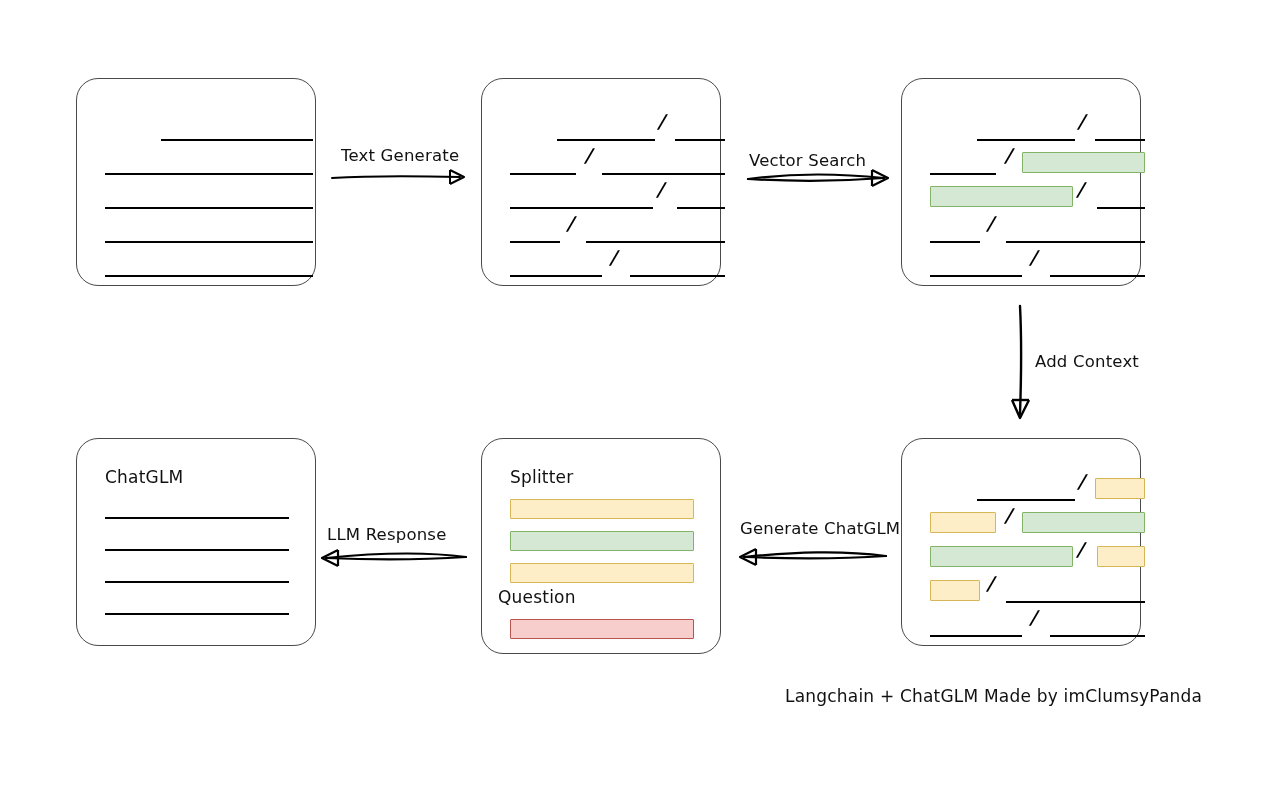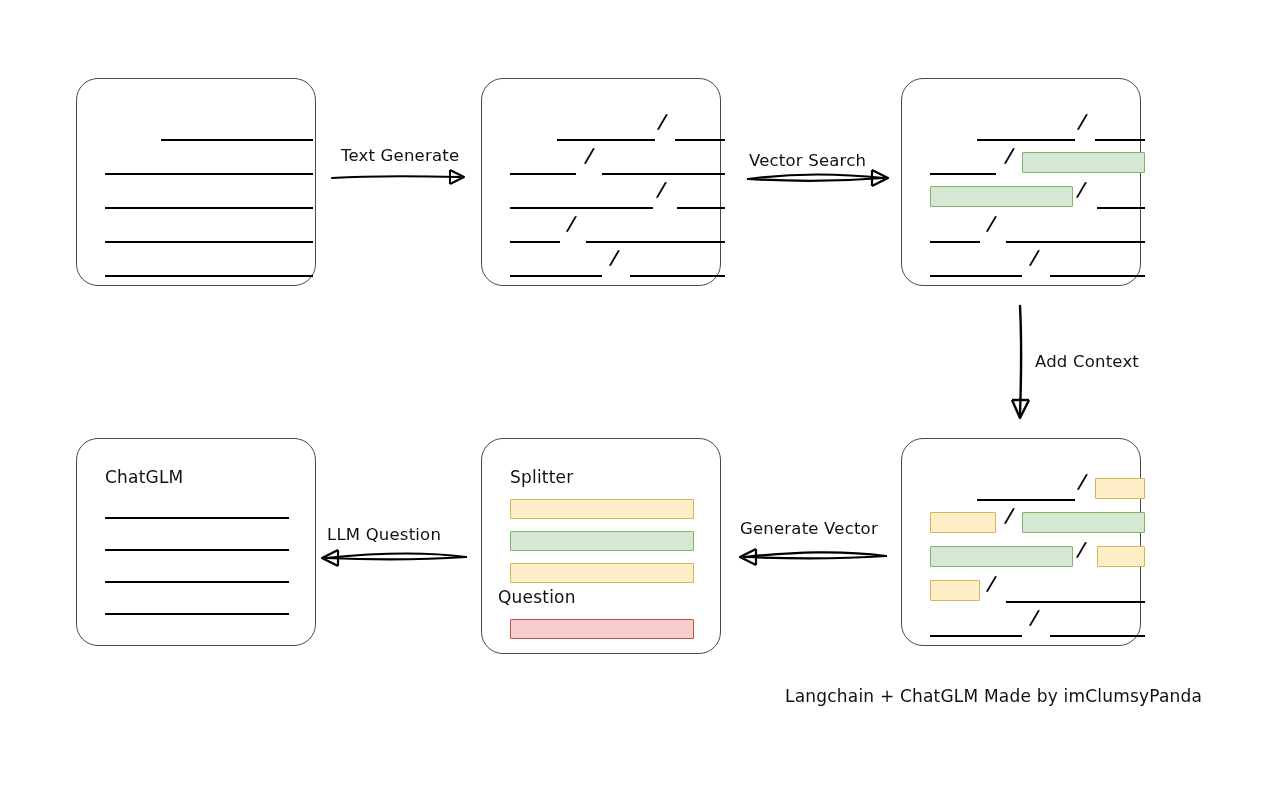--- a/index.html
+++ b/index.html
@@ -255,18 +255,18 @@
       <path d="M466 557 C 420 551, 375 553, 326 558" stroke="#000" stroke-width="2.2" fill="none" stroke-linecap="round"></path>
       <path d="M466 557 C 420 560, 375 560, 326 558" stroke="#000" stroke-width="2.2" fill="none" stroke-linecap="round"></path>
       <path d="M338 550 L 322 558 L 338 566" stroke="#000" stroke-width="2.2" fill="none" stroke-linejoin="round"></path>
       <path d="M338 550 L 338 566" stroke="#000" stroke-width="2.2" fill="none"></path>
     </g>
   </svg>
 
   <div class="edge-label" style="left:341px; top:146px;">Text Generate</div>
   <div class="edge-label" style="left:749px; top:151px;">Vector Search</div>
   <div class="edge-label" style="left:1035px; top:352px;">Add Context</div>
-  <div class="edge-label" style="left:740px; top:519px;">Generate Vector</div>
-  <div class="edge-label" style="left:327px; top:525px;">LLM Question</div>
+  <div class="edge-label" style="left:740px; top:519px;">Generate ChatGLM</div>
+  <div class="edge-label" style="left:327px; top:525px;">LLM Response</div>
 
   <div class="footer-note" style="left:785px; top:686px;">Langchain + ChatGLM Made by imClumsyPanda</div>
 
 </div>
 
 </body></html>

